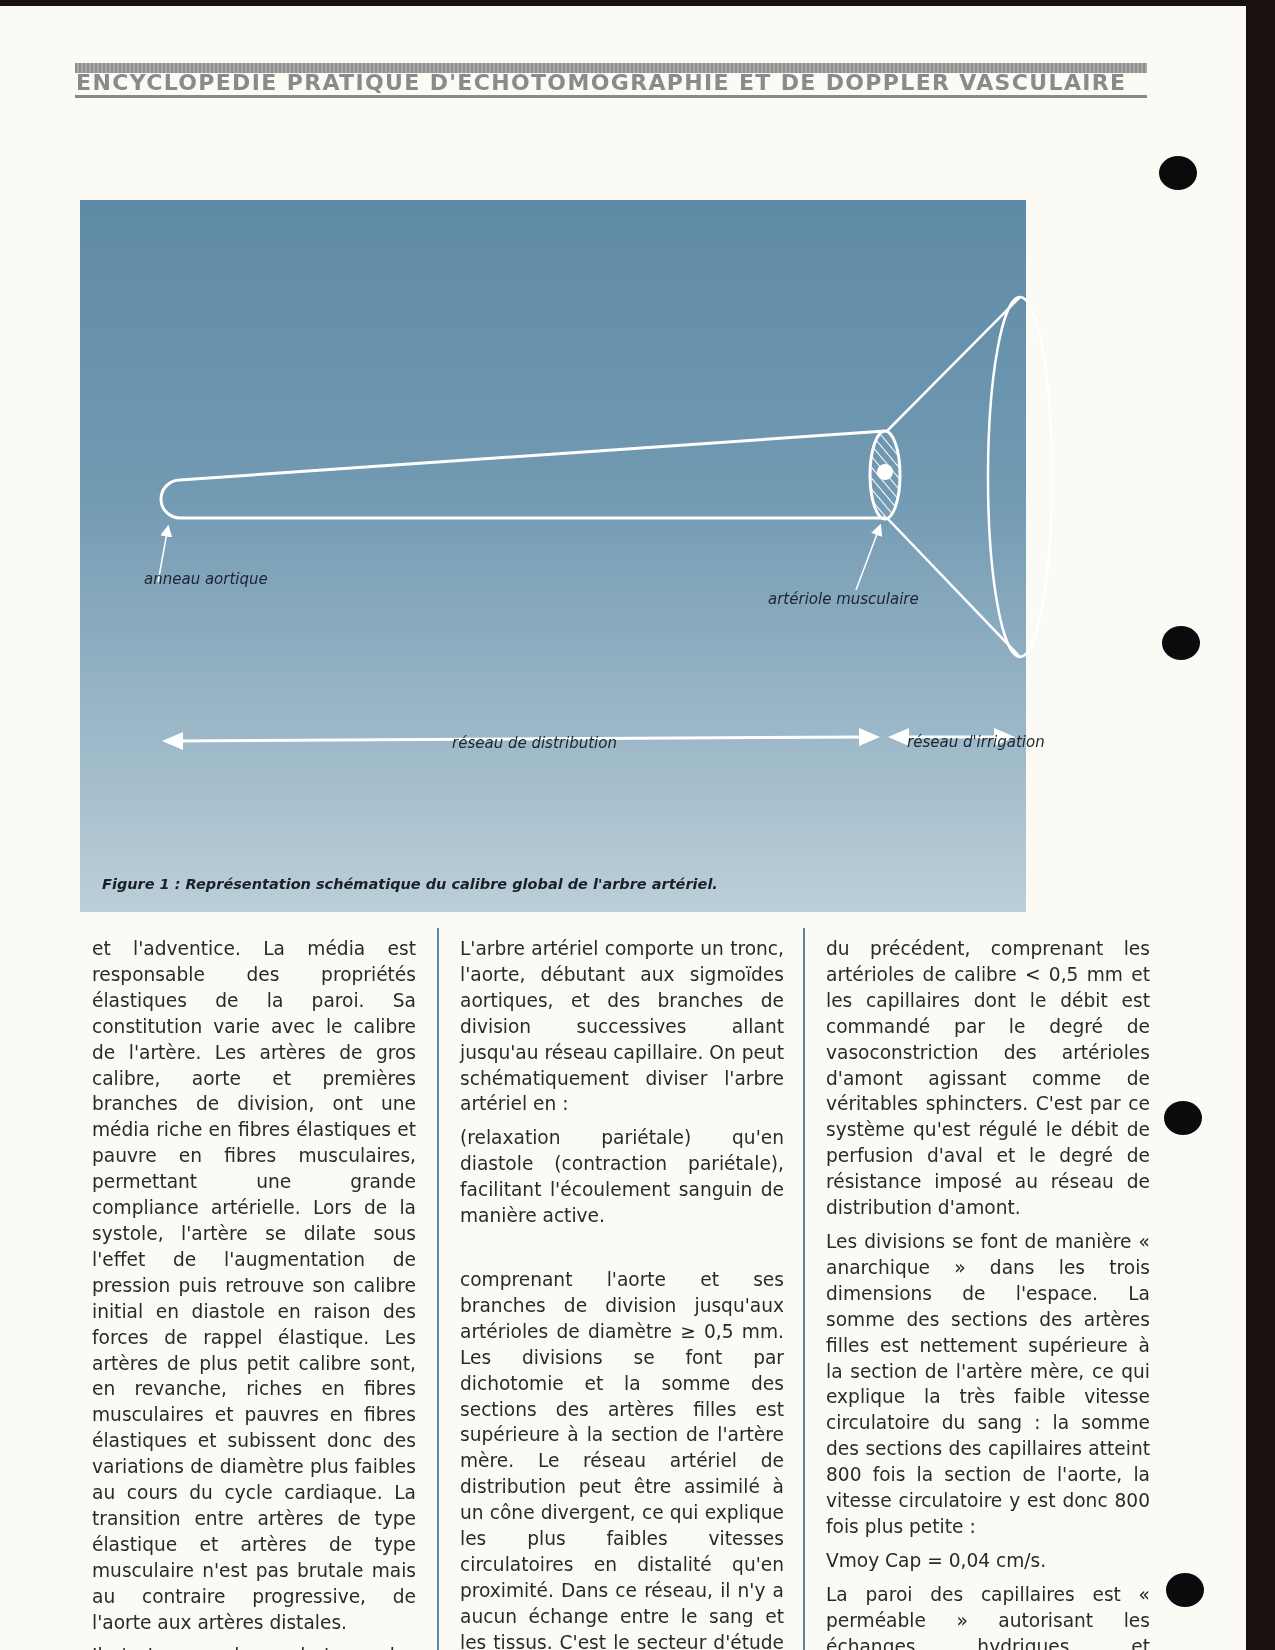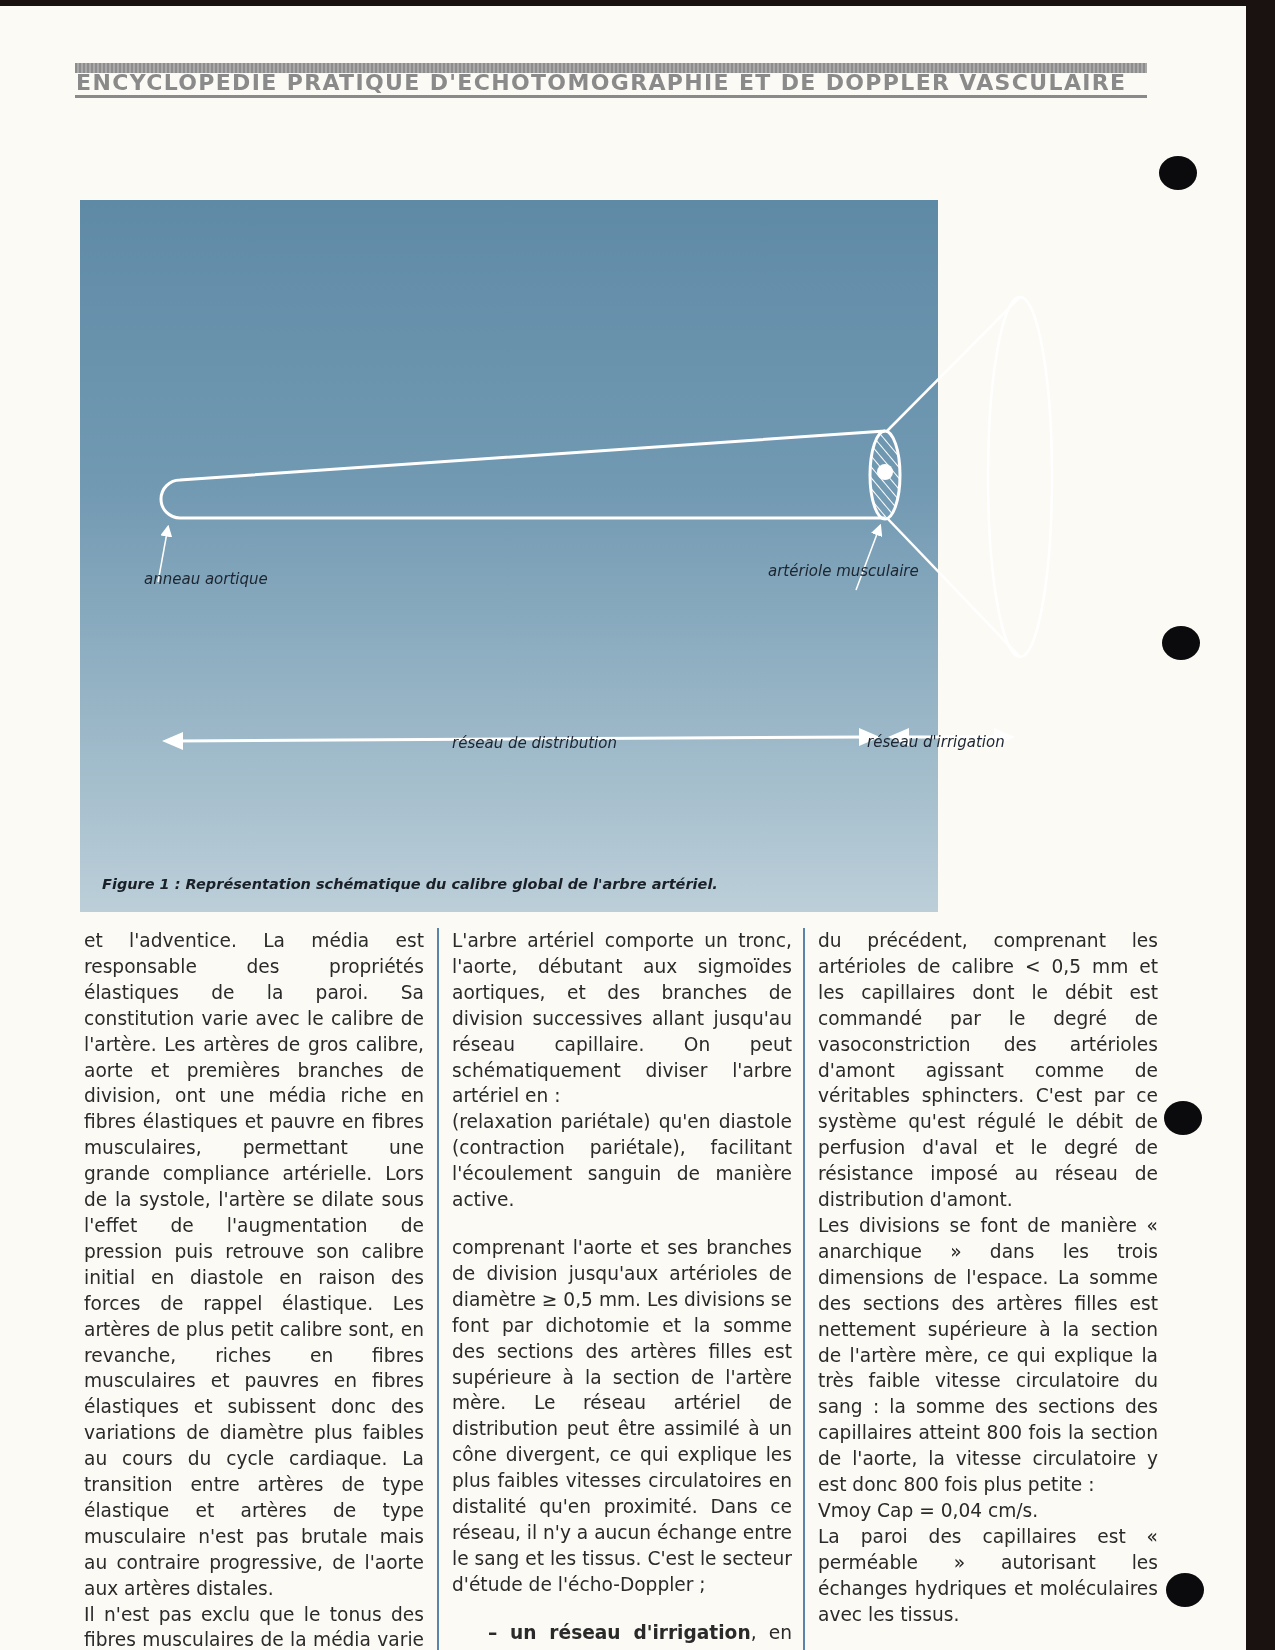--- a/index.html
+++ b/index.html
@@ -24,38 +24,38 @@
     }
     .header-rule {
       position: absolute; left: 75px; top: 89px; width: 1072px; height: 3px;
       background: #8a8a8a;
     }
     .hole {
       position: absolute; width: 38px; height: 34px; border-radius: 50%;
       background: #0b0b0e;
     }
     .figure {
-      position: absolute; left: 80px; top: 194px; width: 858px; height: 712px;
+      position: absolute; left: 80px; top: 194px; width: 946px; height: 712px;
       background: linear-gradient(180deg, #5f8aa6 0%, #7199b2 40%, #9cb8c8 75%, #bccfd9 100%);
     }
     .figure svg { position: absolute; left: 0; top: 0; }
     .fig-label {
       position: absolute; font-style: italic; font-size: 15px; color: #1c2530;
       white-space: nowrap;
     }
     .fig-caption {
       position: absolute; left: 22px; top: 676px; font-style: italic;
       font-weight: bold; font-size: 14.5px; color: #1a2028; white-space: nowrap;
     }
     .col {
       position: absolute; top: 922px; width: 340px;
       font-family: "DejaVu Sans", sans-serif; font-size: 18.6px; line-height: 25.9px;
       color: #2a2a2a; text-align: justify;
     }
-    .col p { margin: 0; }
+    .col p { margin: 8px; }
     .col .gap { height: 22px; }
     .col .lead-b { font-weight: bold; }
     .col .indent { padding-left: 36px; }
     .divider {
       position: absolute; width: 2px; background: #5a84a8; top: 922px; height: 728px;
     }
     .c1 { left: 84px; }
     .c2 { left: 452px; }
     .c3 { left: 818px; }
   </style>
@@ -97,23 +97,23 @@
       <line x1="776" y1="390" x2="800" y2="326" stroke="#ffffff" stroke-width="1.5" marker-end="url(#ah)"></line>
 
       <line x1="95" y1="541" x2="785" y2="537" stroke="#ffffff" stroke-width="3"></line>
       <path d="M 82 541 L 103 532 L 103 550 z" fill="#ffffff"></path>
       <path d="M 800 537 L 779 528 L 779 546 z" fill="#ffffff"></path>
       <line x1="825" y1="537" x2="920" y2="537" stroke="#ffffff" stroke-width="3"></line>
       <path d="M 808 537 L 829 528 L 829 546 z" fill="#ffffff"></path>
       <path d="M 935 537 L 914 528 L 914 546 z" fill="#ffffff"></path>
     </svg>
     <div class="fig-label" style="left:64px; top:370px;">anneau aortique</div>
-    <div class="fig-label" style="left:688px; top:362px;">artériole musculaire</div>
+    <div class="fig-label" style="left:688px; top:390px;">artériole musculaire</div>
     <div class="fig-label" style="left:372px; top:534px;">réseau de distribution</div>
-    <div class="fig-label" style="left:787px; top:533px;text-align:right;">réseau d'irrigation</div>
+    <div class="fig-label" style="left:827px; top:533px;text-align:right;">réseau d'irrigation</div>
     <div class="fig-caption">Figure 1 : Représentation schématique du calibre global de l'arbre artériel.</div>
   </div>
 
   <div class="divider" style="left:437px;"></div>
   <div class="divider" style="left:803px;"></div>
 
   <div class="col c1">
     <p>et l'adventice. La média est responsable des propriétés élastiques de la paroi. Sa constitution varie avec le calibre de l'artère. Les artères de gros calibre, aorte et premières branches de division, ont une média riche en fibres élastiques et pauvre en fibres musculaires, permettant une grande compliance artérielle. Lors de la systole, l'artère se dilate sous l'effet de l'augmentation de pression puis retrouve son calibre initial en diastole en raison des forces de rappel élastique. Les artères de plus petit calibre sont, en revanche, riches en fibres musculaires et pauvres en fibres élastiques et subissent donc des variations de diamètre plus faibles au cours du cycle cardiaque. La transition entre artères de type élastique et artères de type musculaire n'est pas brutale mais au contraire progressive, de l'aorte aux artères distales.</p>
     <p>Il n'est pas exclu que le tonus des fibres musculaires de la média varie au cours du cycle cardiaque et joue un rôle aussi bien en systole</p>
   </div>

